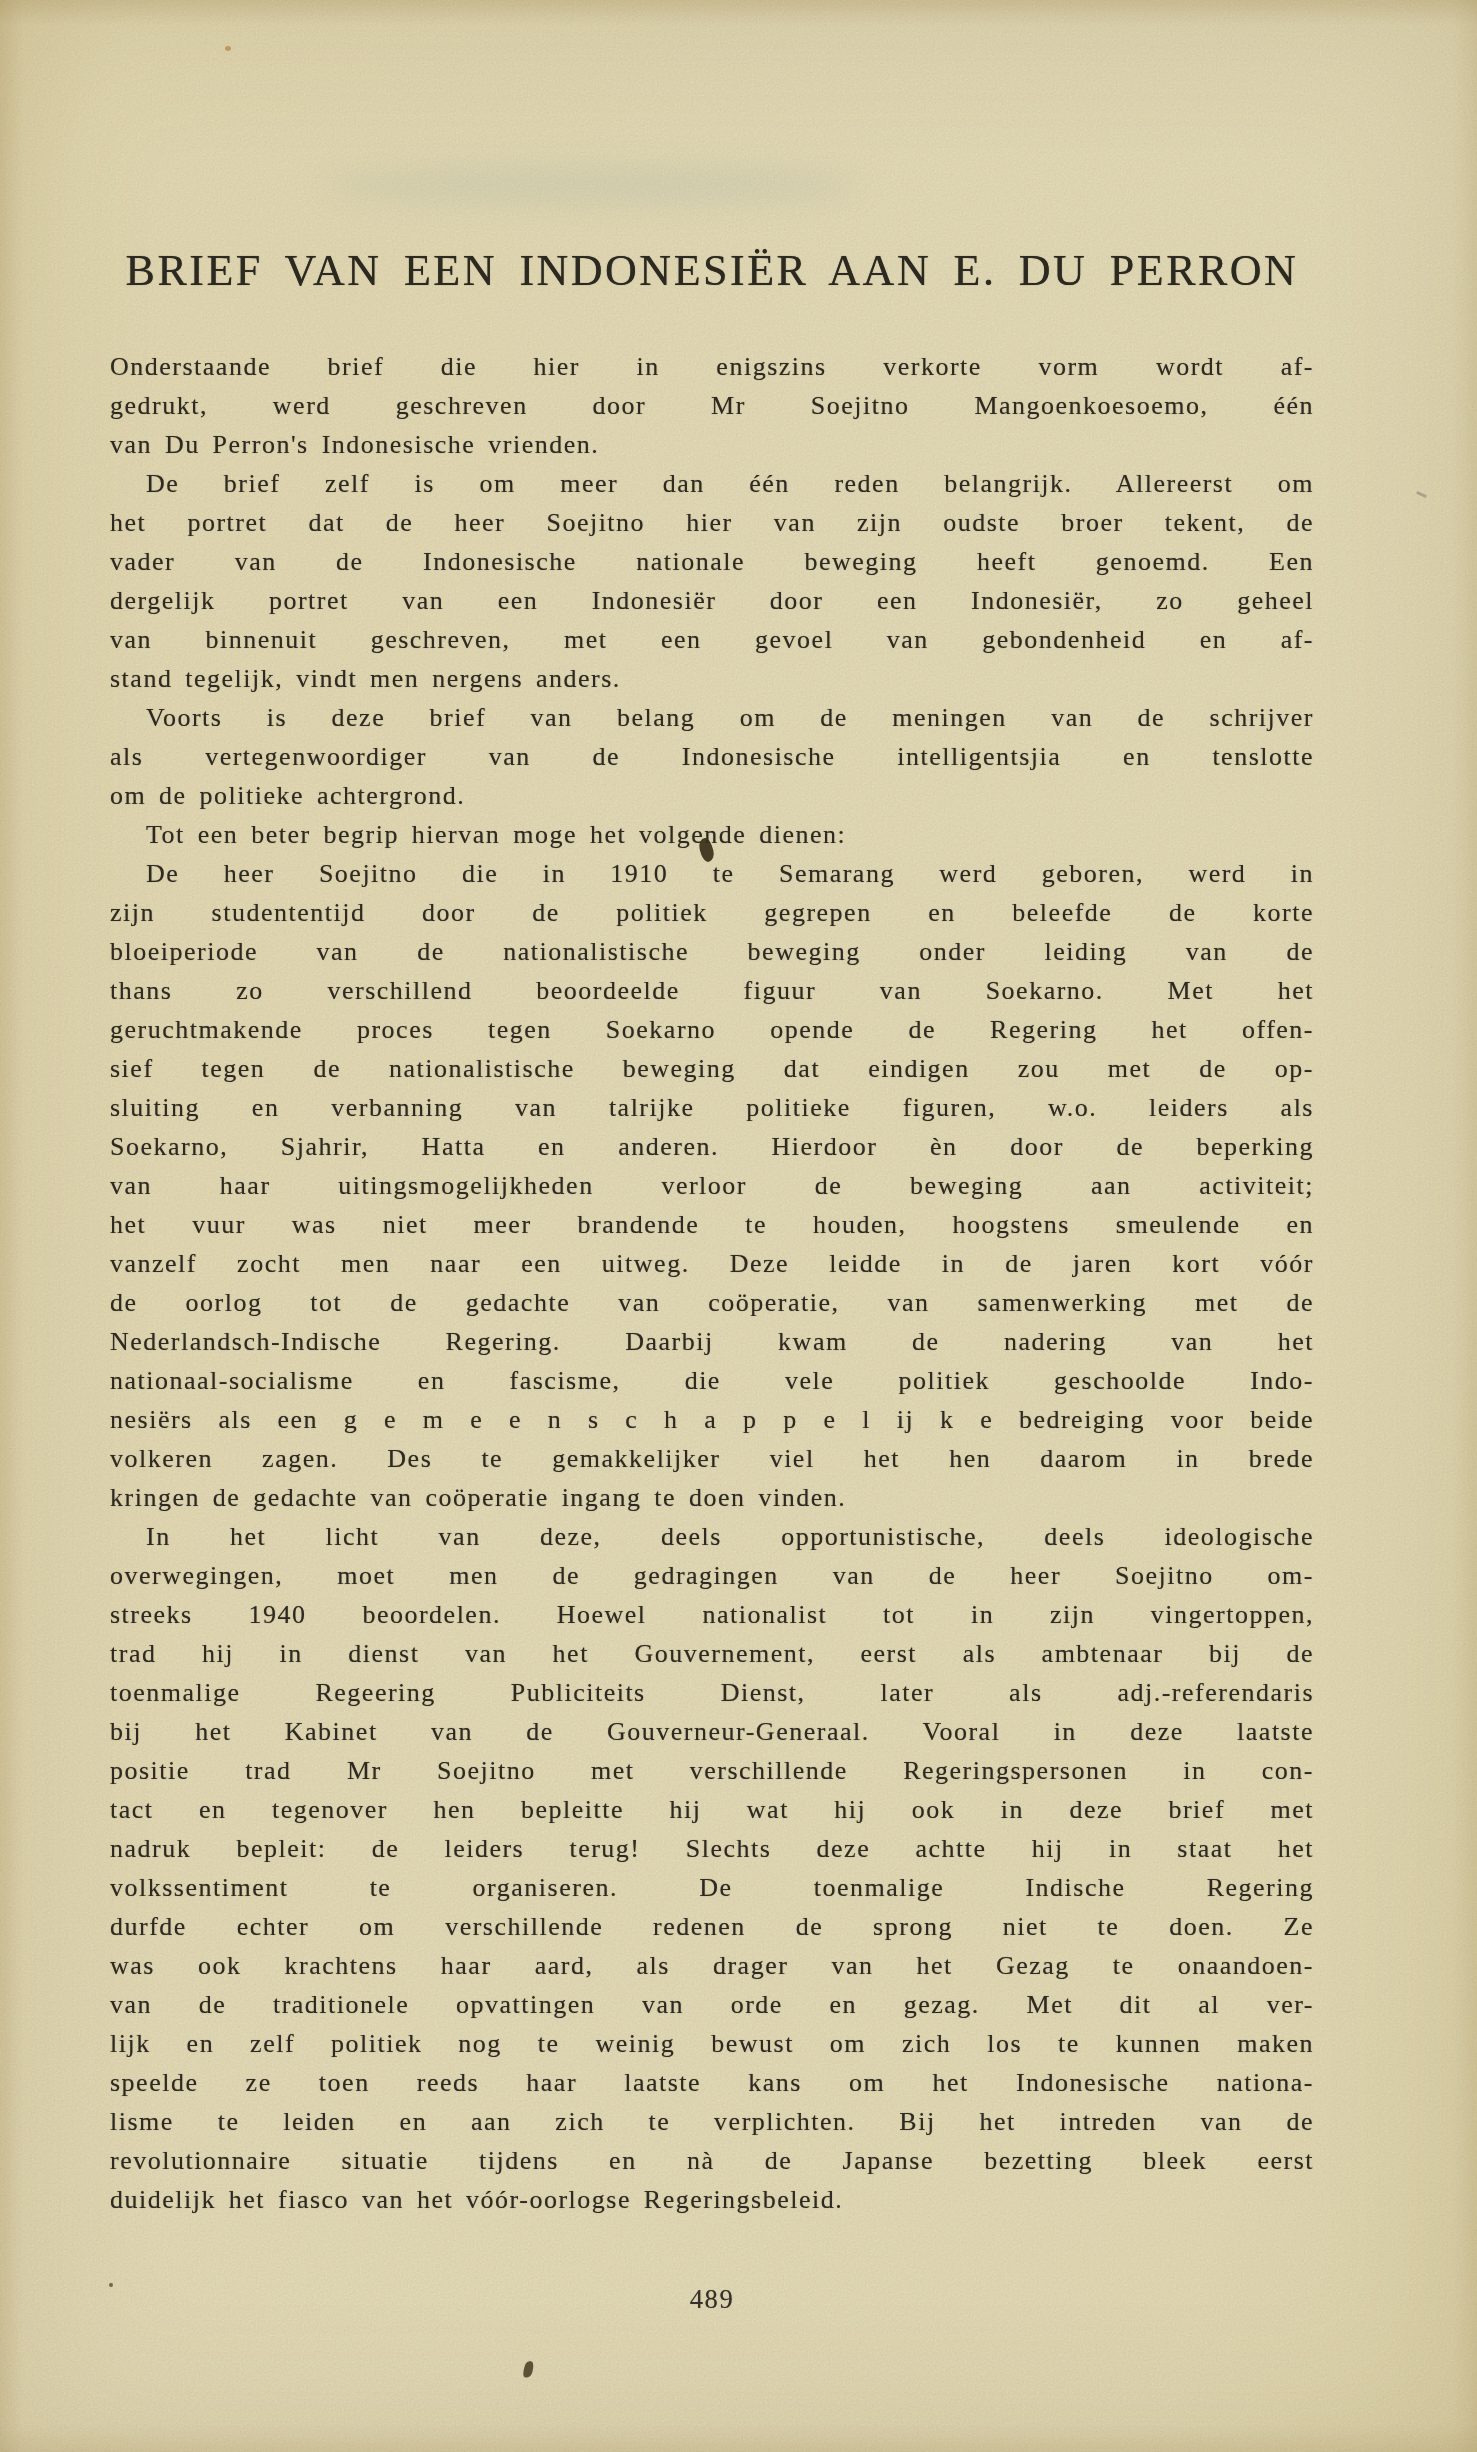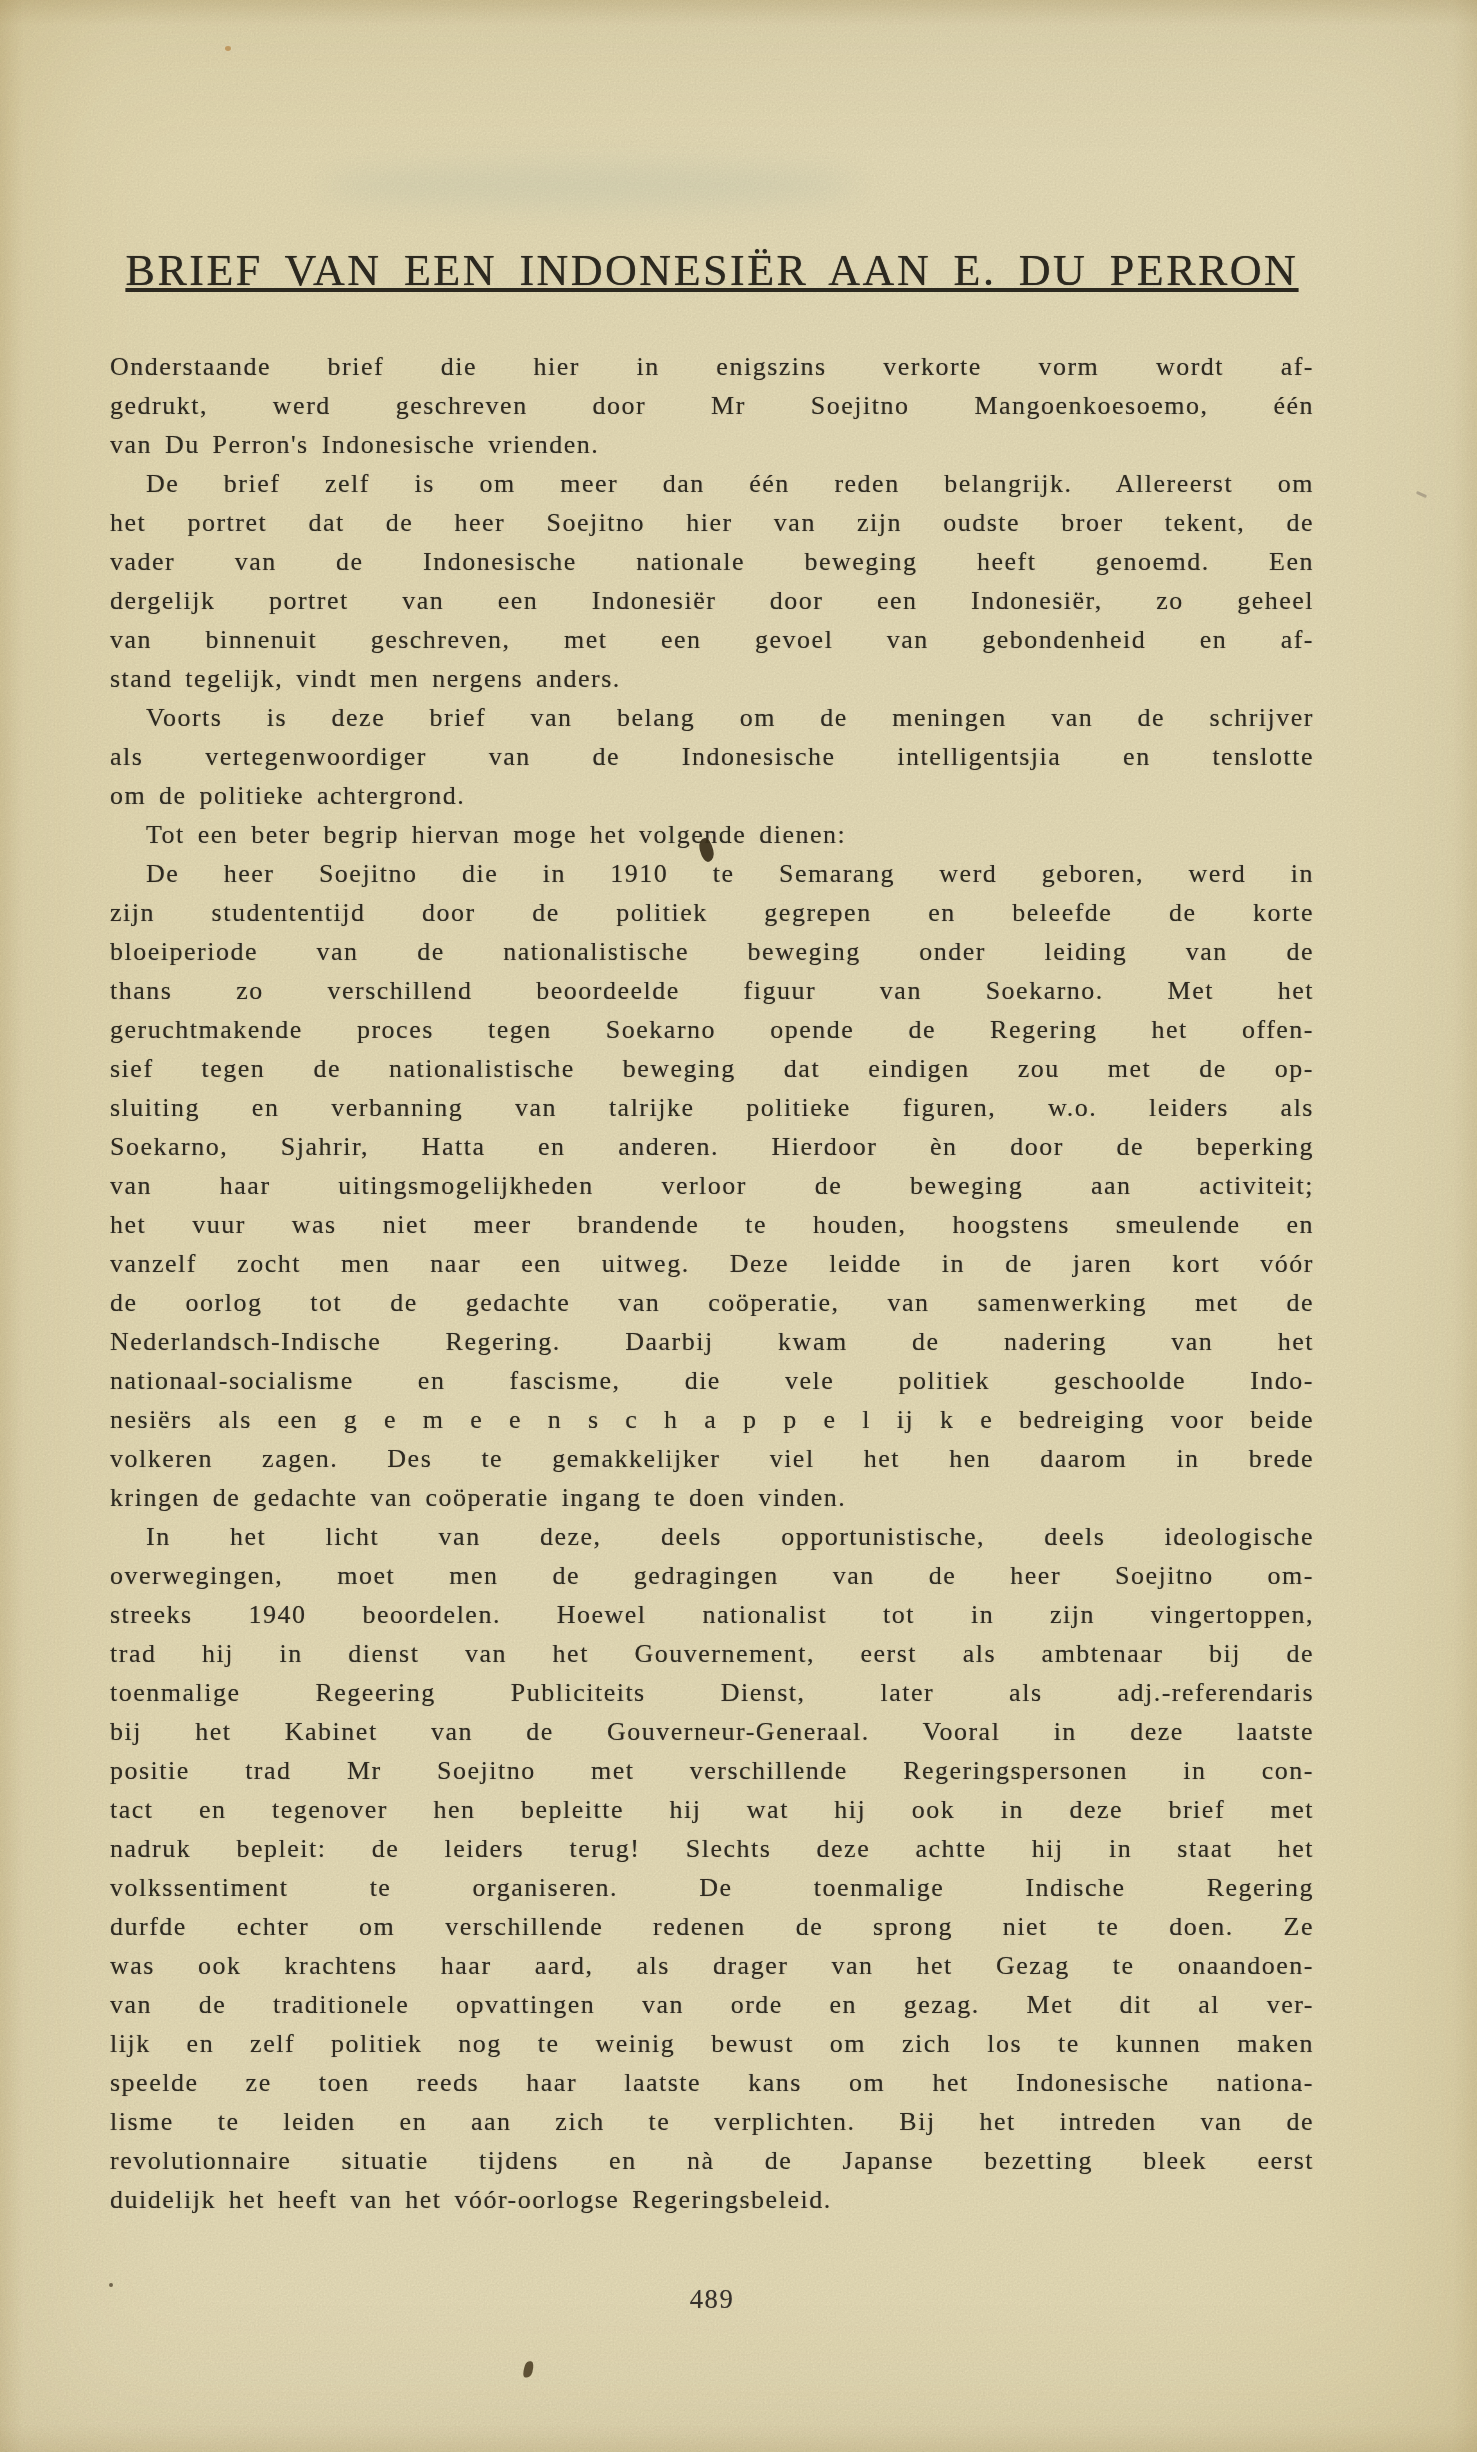--- a/index.html
+++ b/index.html
@@ -31,21 +31,20 @@
     filter:blur(13.8px);pointer-events:none;
   }
   .title{
     position:absolute;left:110px;top:249px;width:1204px;
     text-align:center;
     font-size:44px;line-height:44px;
     letter-spacing:2.5px;word-spacing:8.9px;
     color:#2c2920;
     text-shadow:0 0 0.8px rgba(44,41,32,.85);
     white-space:nowrap;
-    text-decoration:underline;
   }
   .text-block{
     position:absolute;left:110px;top:347px;width:1204px;
     font-size:26px;
     letter-spacing:1.5px;word-spacing:4.9px;
     color:#2e2a21;
     text-shadow:0 0 1px rgba(46,42,33,.45);
   }
   .tline{
     height:39px;line-height:39px;
@@ -150,21 +149,21 @@
       <div class="tline">tact en tegenover hen bepleitte hij wat hij ook in deze brief met</div>
       <div class="tline">nadruk bepleit: de leiders terug! Slechts deze achtte hij in staat het</div>
       <div class="tline">volkssentiment te organiseren. De toenmalige Indische Regering</div>
       <div class="tline">durfde echter om verschillende redenen de sprong niet te doen. Ze</div>
       <div class="tline">was ook krachtens haar aard, als drager van het Gezag te onaandoen-</div>
       <div class="tline">van de traditionele opvattingen van orde en gezag. Met dit al ver-</div>
       <div class="tline">lijk en zelf politiek nog te weinig bewust om zich los te kunnen maken</div>
       <div class="tline">speelde ze toen reeds haar laatste kans om het Indonesische nationa-</div>
       <div class="tline">lisme te leiden en aan zich te verplichten. Bij het intreden van de</div>
       <div class="tline">revolutionnaire situatie tijdens en nà de Japanse bezetting bleek eerst</div>
-      <div class="tline final">duidelijk het heeft van het vóór-oorlogse Regeringsbeleid.</div>
+      <div class="tline final">duidelijk het fiasco van het vóór-oorlogse Regeringsbeleid.</div>
     </div>
 
   <div class="page-number">489</div>
 
   <div class="ink-blot"></div>
   <div class="paper-speck"></div>
   <div class="paper-dot"></div>
   <div class="rust-fleck"></div>
   <div class="paper-fiber"></div>
 </div>

